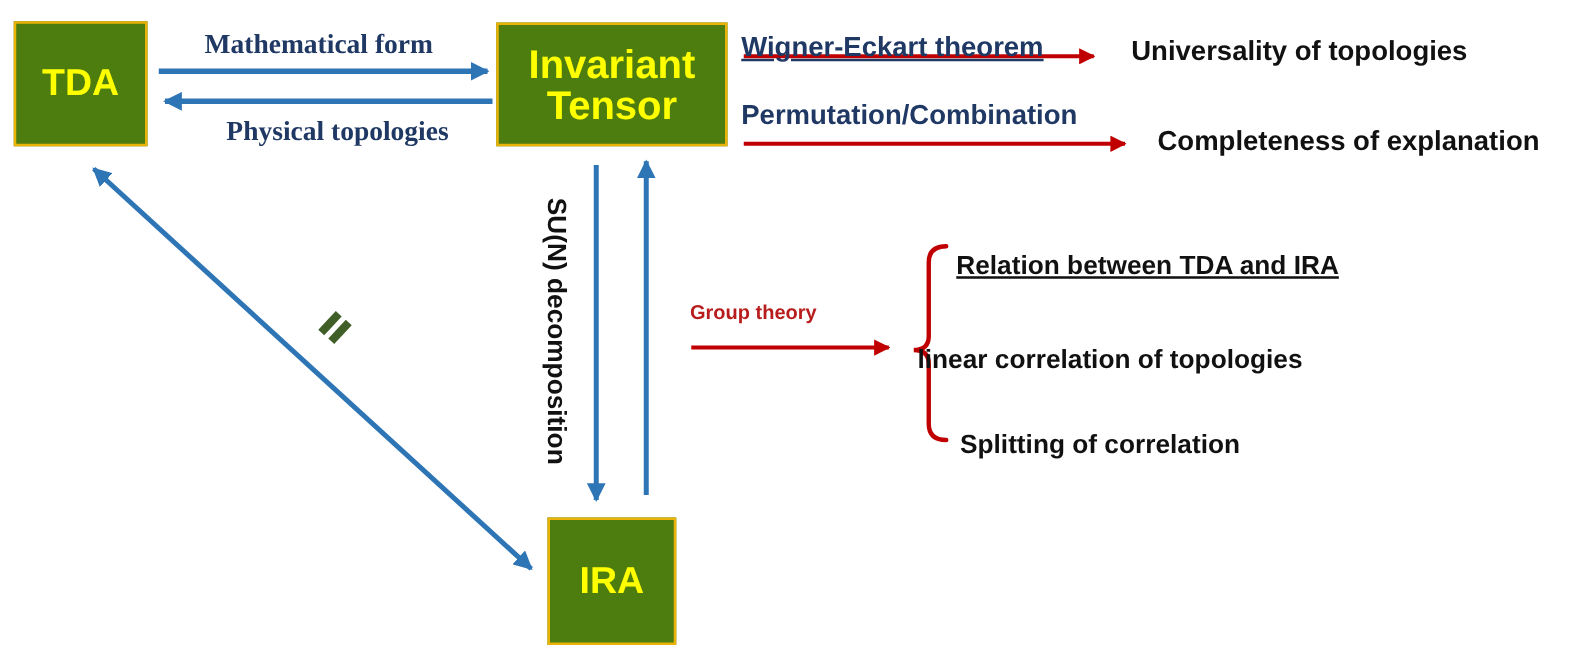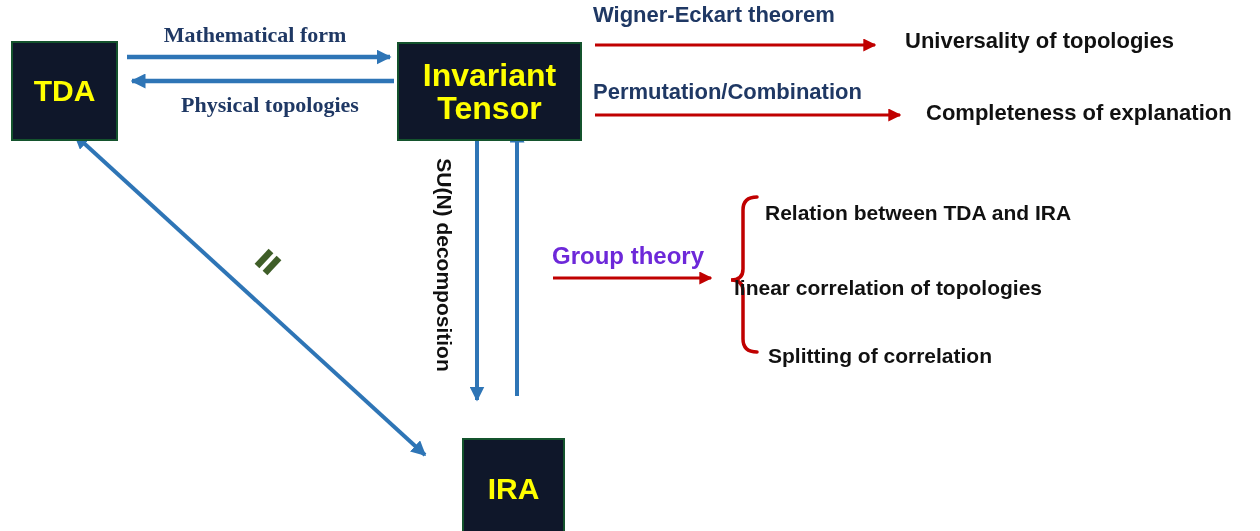--- a/index.html
+++ b/index.html
@@ -6,49 +6,49 @@
   #stage{
     position:relative;
     width:1260px;height:531px;
     background:#ffffff;
     font-family:"Liberation Sans", sans-serif;
     overflow:hidden;
   }
   #arrows{position:absolute;left:0;top:0;z-index:1;}
   .node{
     position:absolute;z-index:2;
-    background:#0f172a;border:2px solid #14532d;
+    background:#4d7c0f;border:2px solid #eab308;
     box-sizing:border-box;
     display:flex;flex-direction:column;align-items:center;justify-content:center;
-    color:#FFFF00;font-weight:bold;text-align:center;margin-top:24px;
+    color:#FFFF00;font-weight:bold;text-align:center;
   }
   .node-tda{left:11px;top:17px;width:107px;height:100px;font-size:30px;}
   .node-it{left:397px;top:18px;width:185px;height:99px;font-size:32px;line-height:33px;}
-  .node-ira{left:462px;top:414px;width:103px;height:102px;font-size:30px;align-items:center;}
+  .node-ira{left:438px;top:414px;width:103px;height:102px;font-size:30px;align-items:center;}
   .lbl{
     position:absolute;z-index:2;font-weight:bold;white-space:nowrap;
   }
   .navy{color:#1F3864;font-size:22px;}
-  .navy-sm{color:#6d28d9;font-size:24px;}
+  .navy-sm{color:#b91c1c;font-size:16px;}
   .black{color:#111111;font-size:22px;}
   .black-list{color:#111111;font-size:21px;}
   .center{text-align:center;font-family:Liberation Serif, serif;}
   .lbl-math{left:130px;top:22px;width:250px;}
   .lbl-phys{left:140px;top:92px;width:260px;}
-  .lbl-wigner{left:593px;top:2px;}
+  .lbl-wigner{left:593px;top:25px;text-decoration:underline;}
   .lbl-perm{left:593px;top:79px;}
   .out-univ{left:905px;top:28px;}
   .out-comp{left:926px;top:100px;}
   .lbl-group{left:552px;top:242px;}
   .lbl-sun{
     left:312px;top:251px;width:260px;height:28px;
     transform:rotate(90deg);
     color:#111111;font-size:21px;text-align:center;
   }
-  .item-1{left:765px;top:201px;}
+  .item-1{left:765px;top:201px;text-decoration:underline;}
   .item-2{left:734px;top:276px;}
   .item-3{left:768px;top:340px;line-height:32px;white-space:normal;width:330px;}
 </style>
 </head>
 <body>
 
 <div id="stage">
 
   <svg id="arrows" width="1260" height="531" viewBox="0 0 1260 531">
     <defs>

